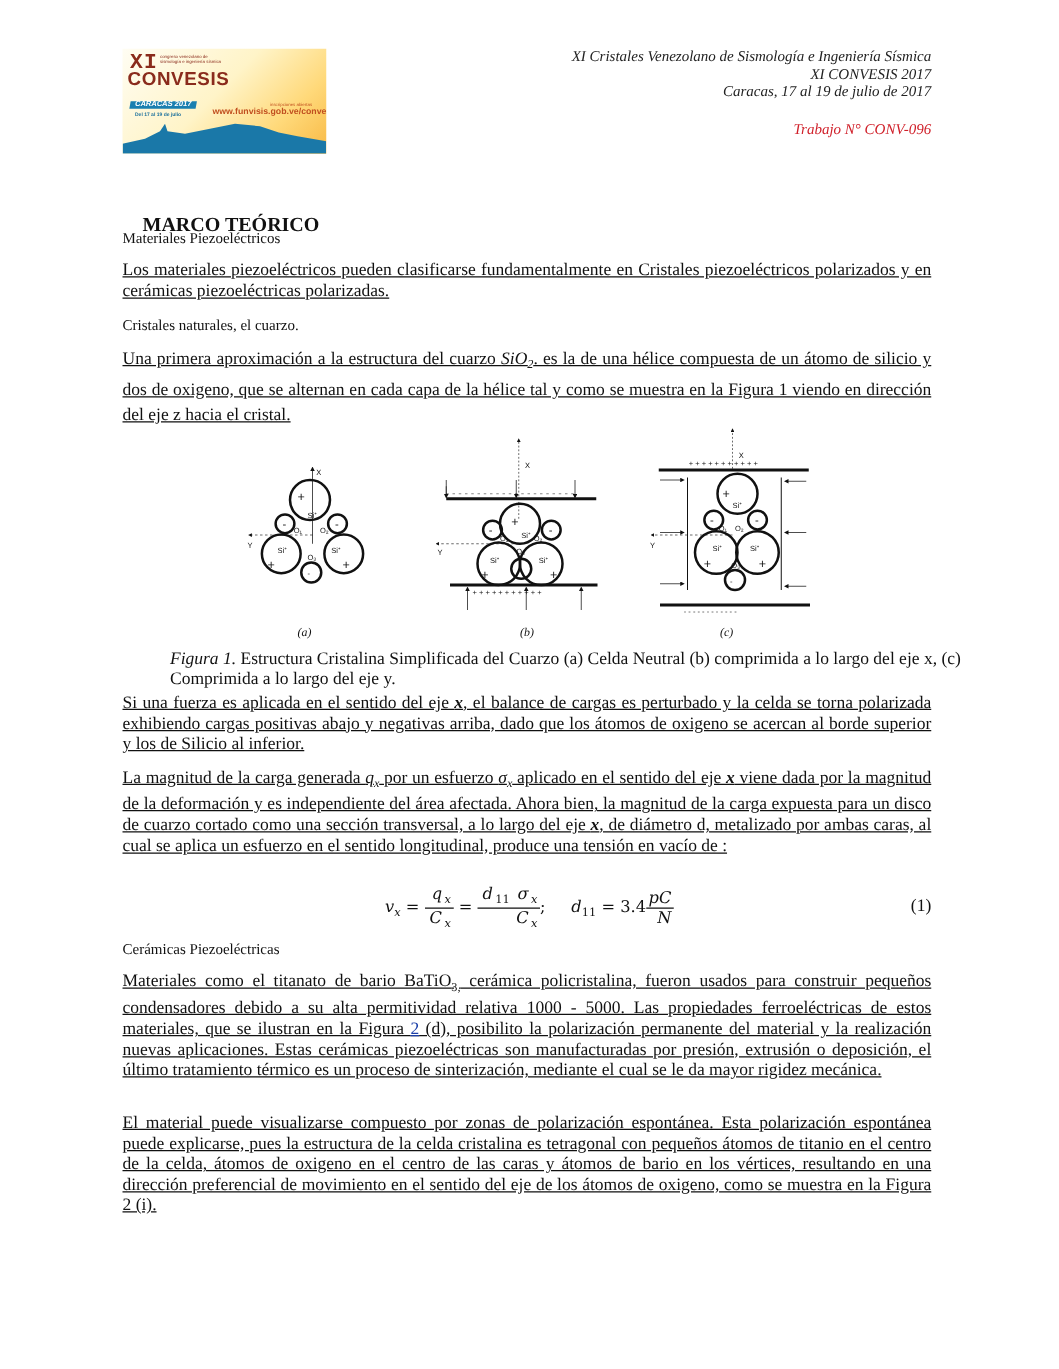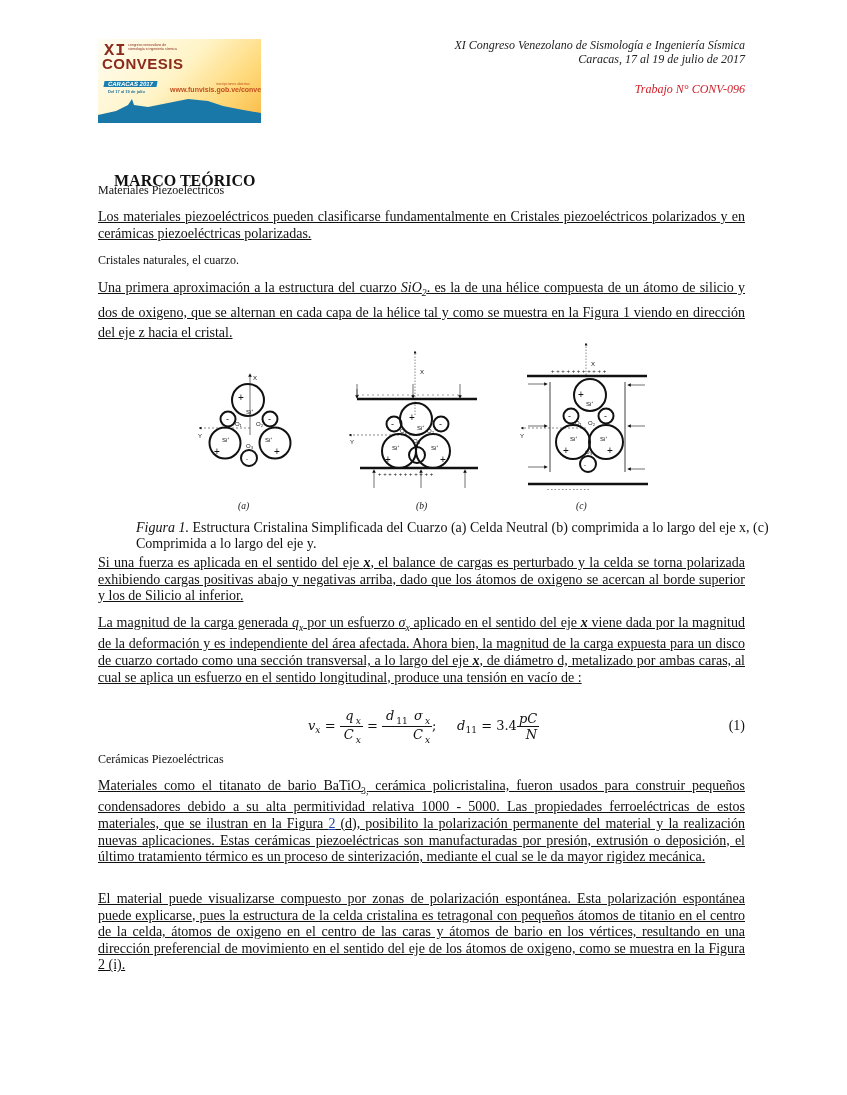--- a/index.html
+++ b/index.html
@@ -61,21 +61,22 @@
   <div class="car">CARACAS 2017</div>
   <div class="dates">Del 17 al 19 de julio</div>
   <div class="insc">inscripciones abiertas</div>
   <div class="url">www.funvisis.gob.ve/convesis</div>
   <svg width="163" height="30" viewBox="0 0 163 30">
     <path d="M0 22 L18 18 L30 12 L34 6 L36 12 L50 14 L70 10 L90 6 L110 8 L125 13 L140 16 L163 20 L163 30 L0 30 Z" fill="#1a78a8"></path>
   </svg>
 </div>
 
 <div class="hdr">
-  <div>XI Congreso Venezolano de Sismología e Ingeniería Sísmica</div>
+  <div>XI Cristales Venezolano de Sismología e Ingeniería Sísmica</div>
+  <div>XI CONVESIS 2017</div>
   <div>Caracas, 17 al 19 de julio de 2017</div>
   <div class="trabajo">Trabajo N° CONV-096</div>
 </div>
 
 <h1>MARCO TEÓRICO</h1>
 
 <div class="h2" style="top:183px">Materiales Piezoeléctricos</div>
 
 <p class="p" style="top:209px">Los materiales piezoeléctricos pueden clasificarse fundamentalmente en Cristales piezoeléctricos polarizados y en cerámicas piezoeléctricas polarizadas.</p>
 

